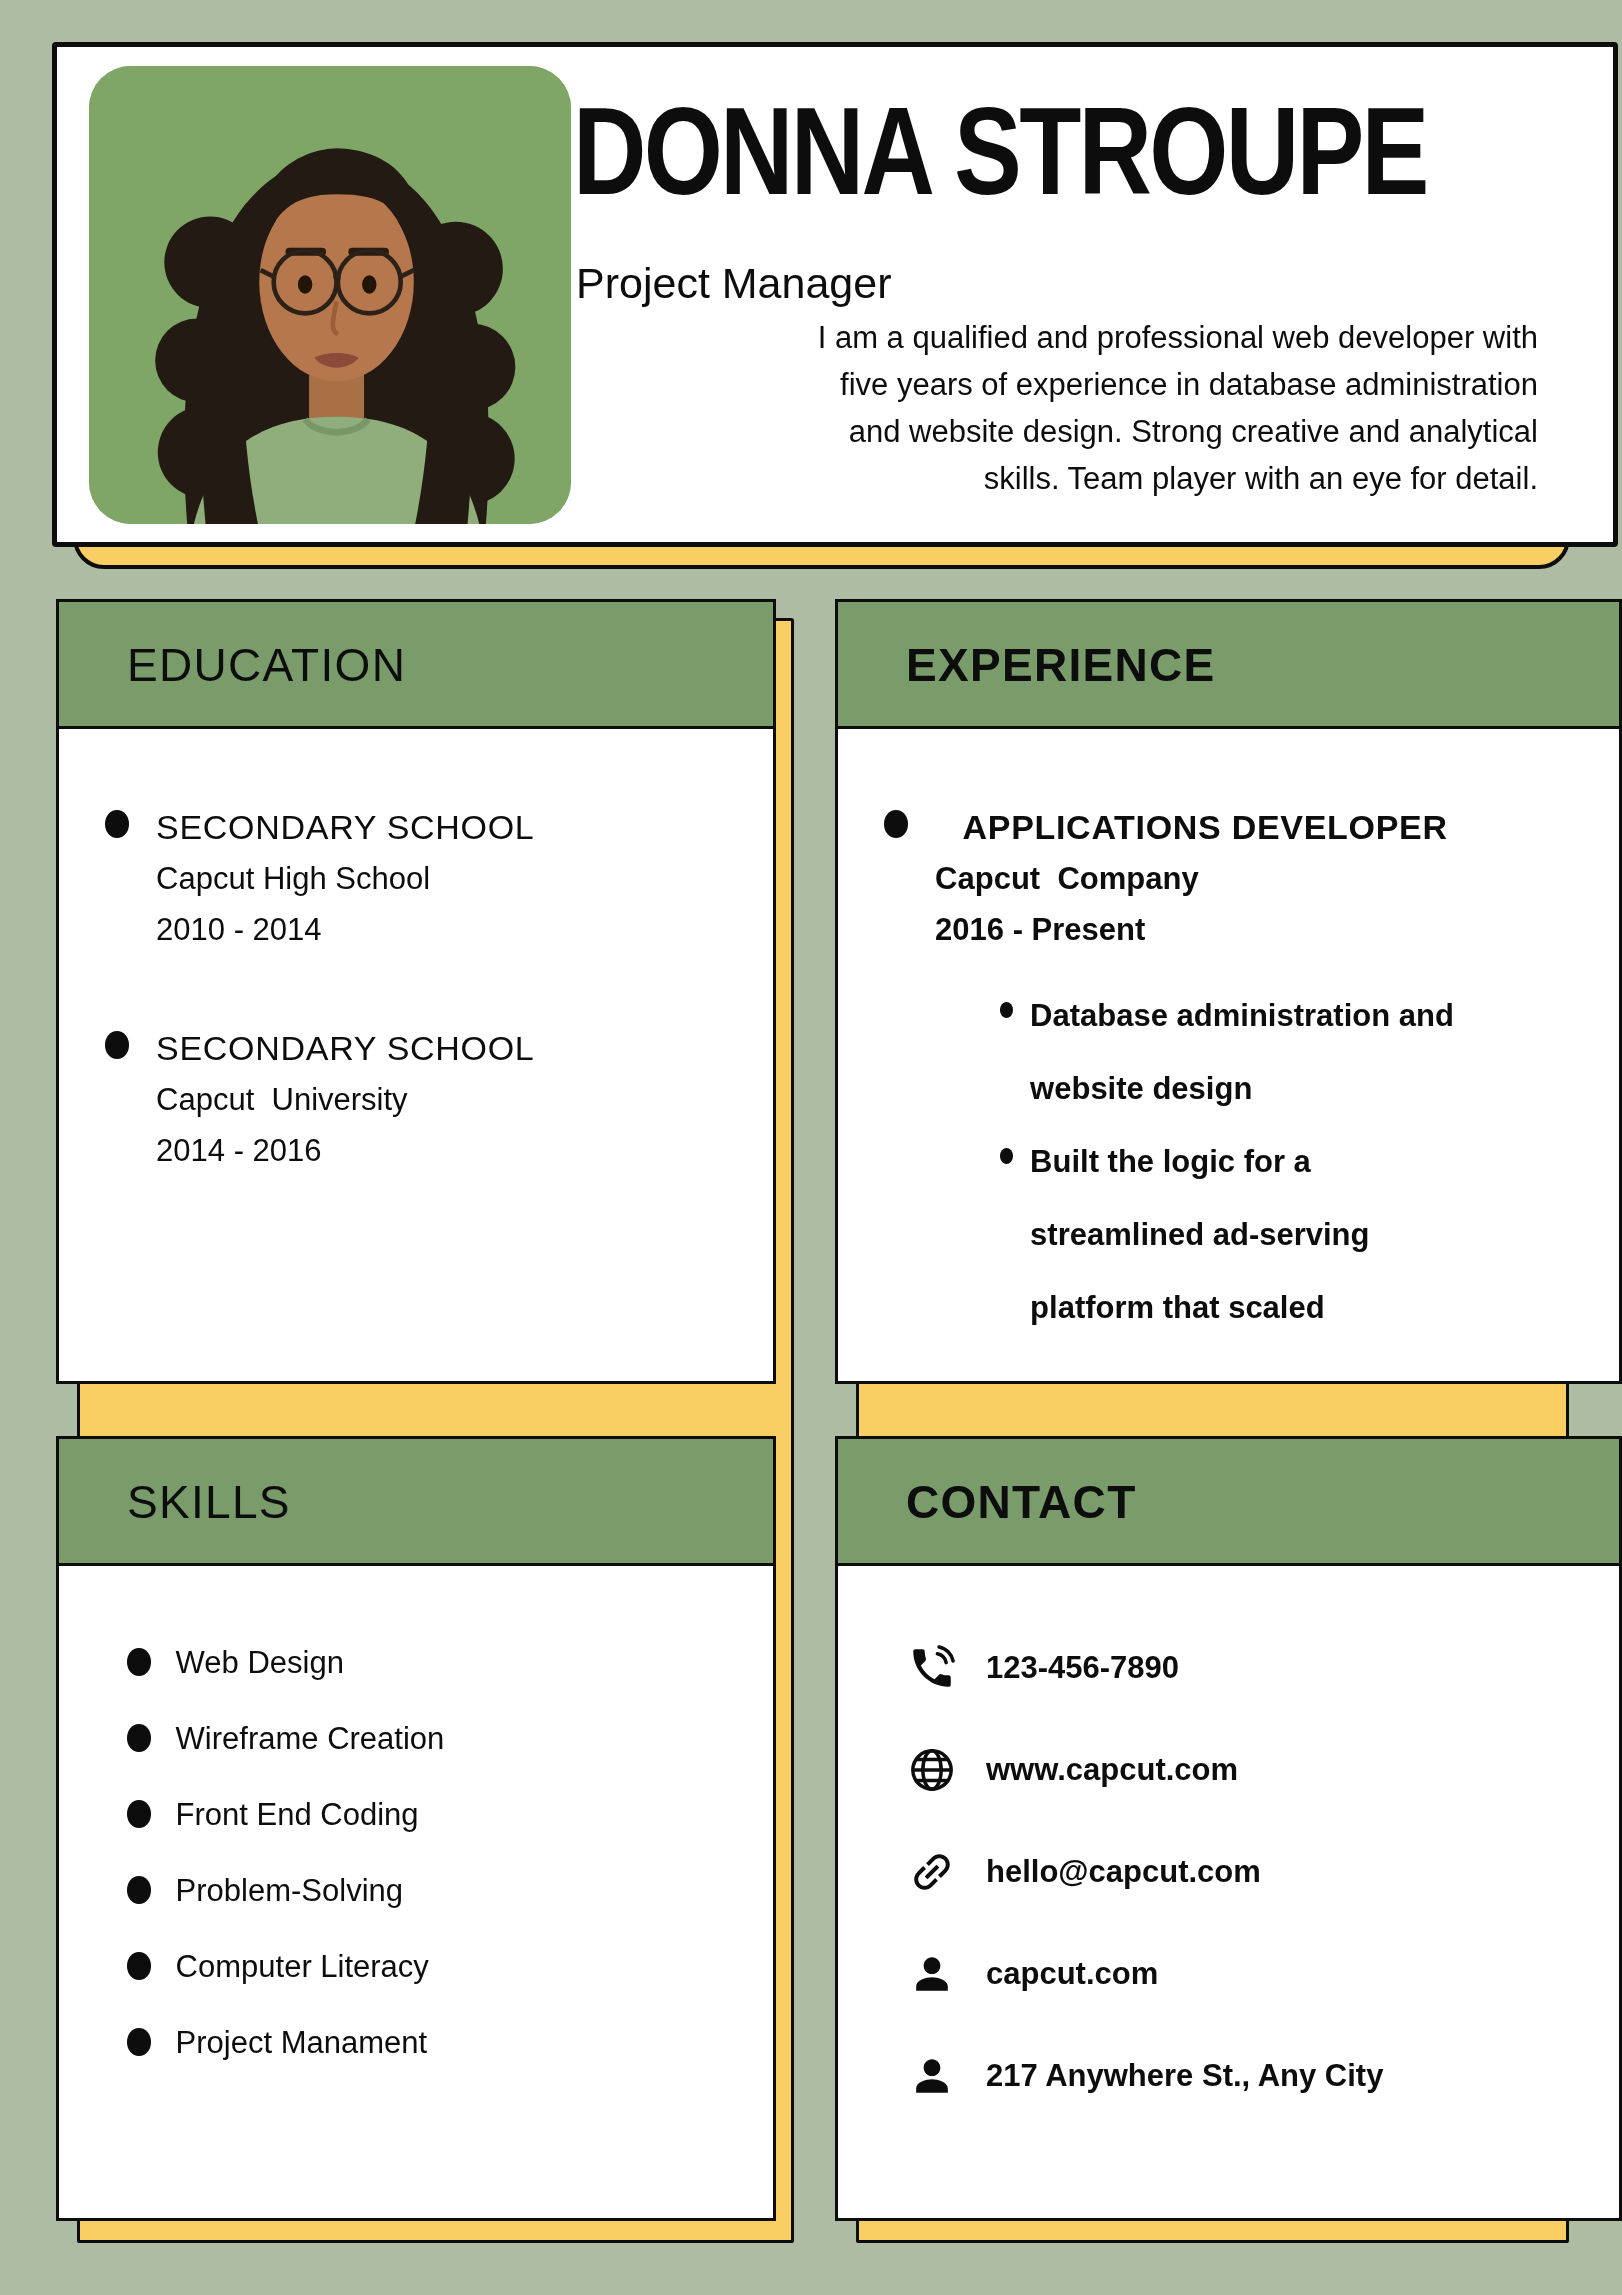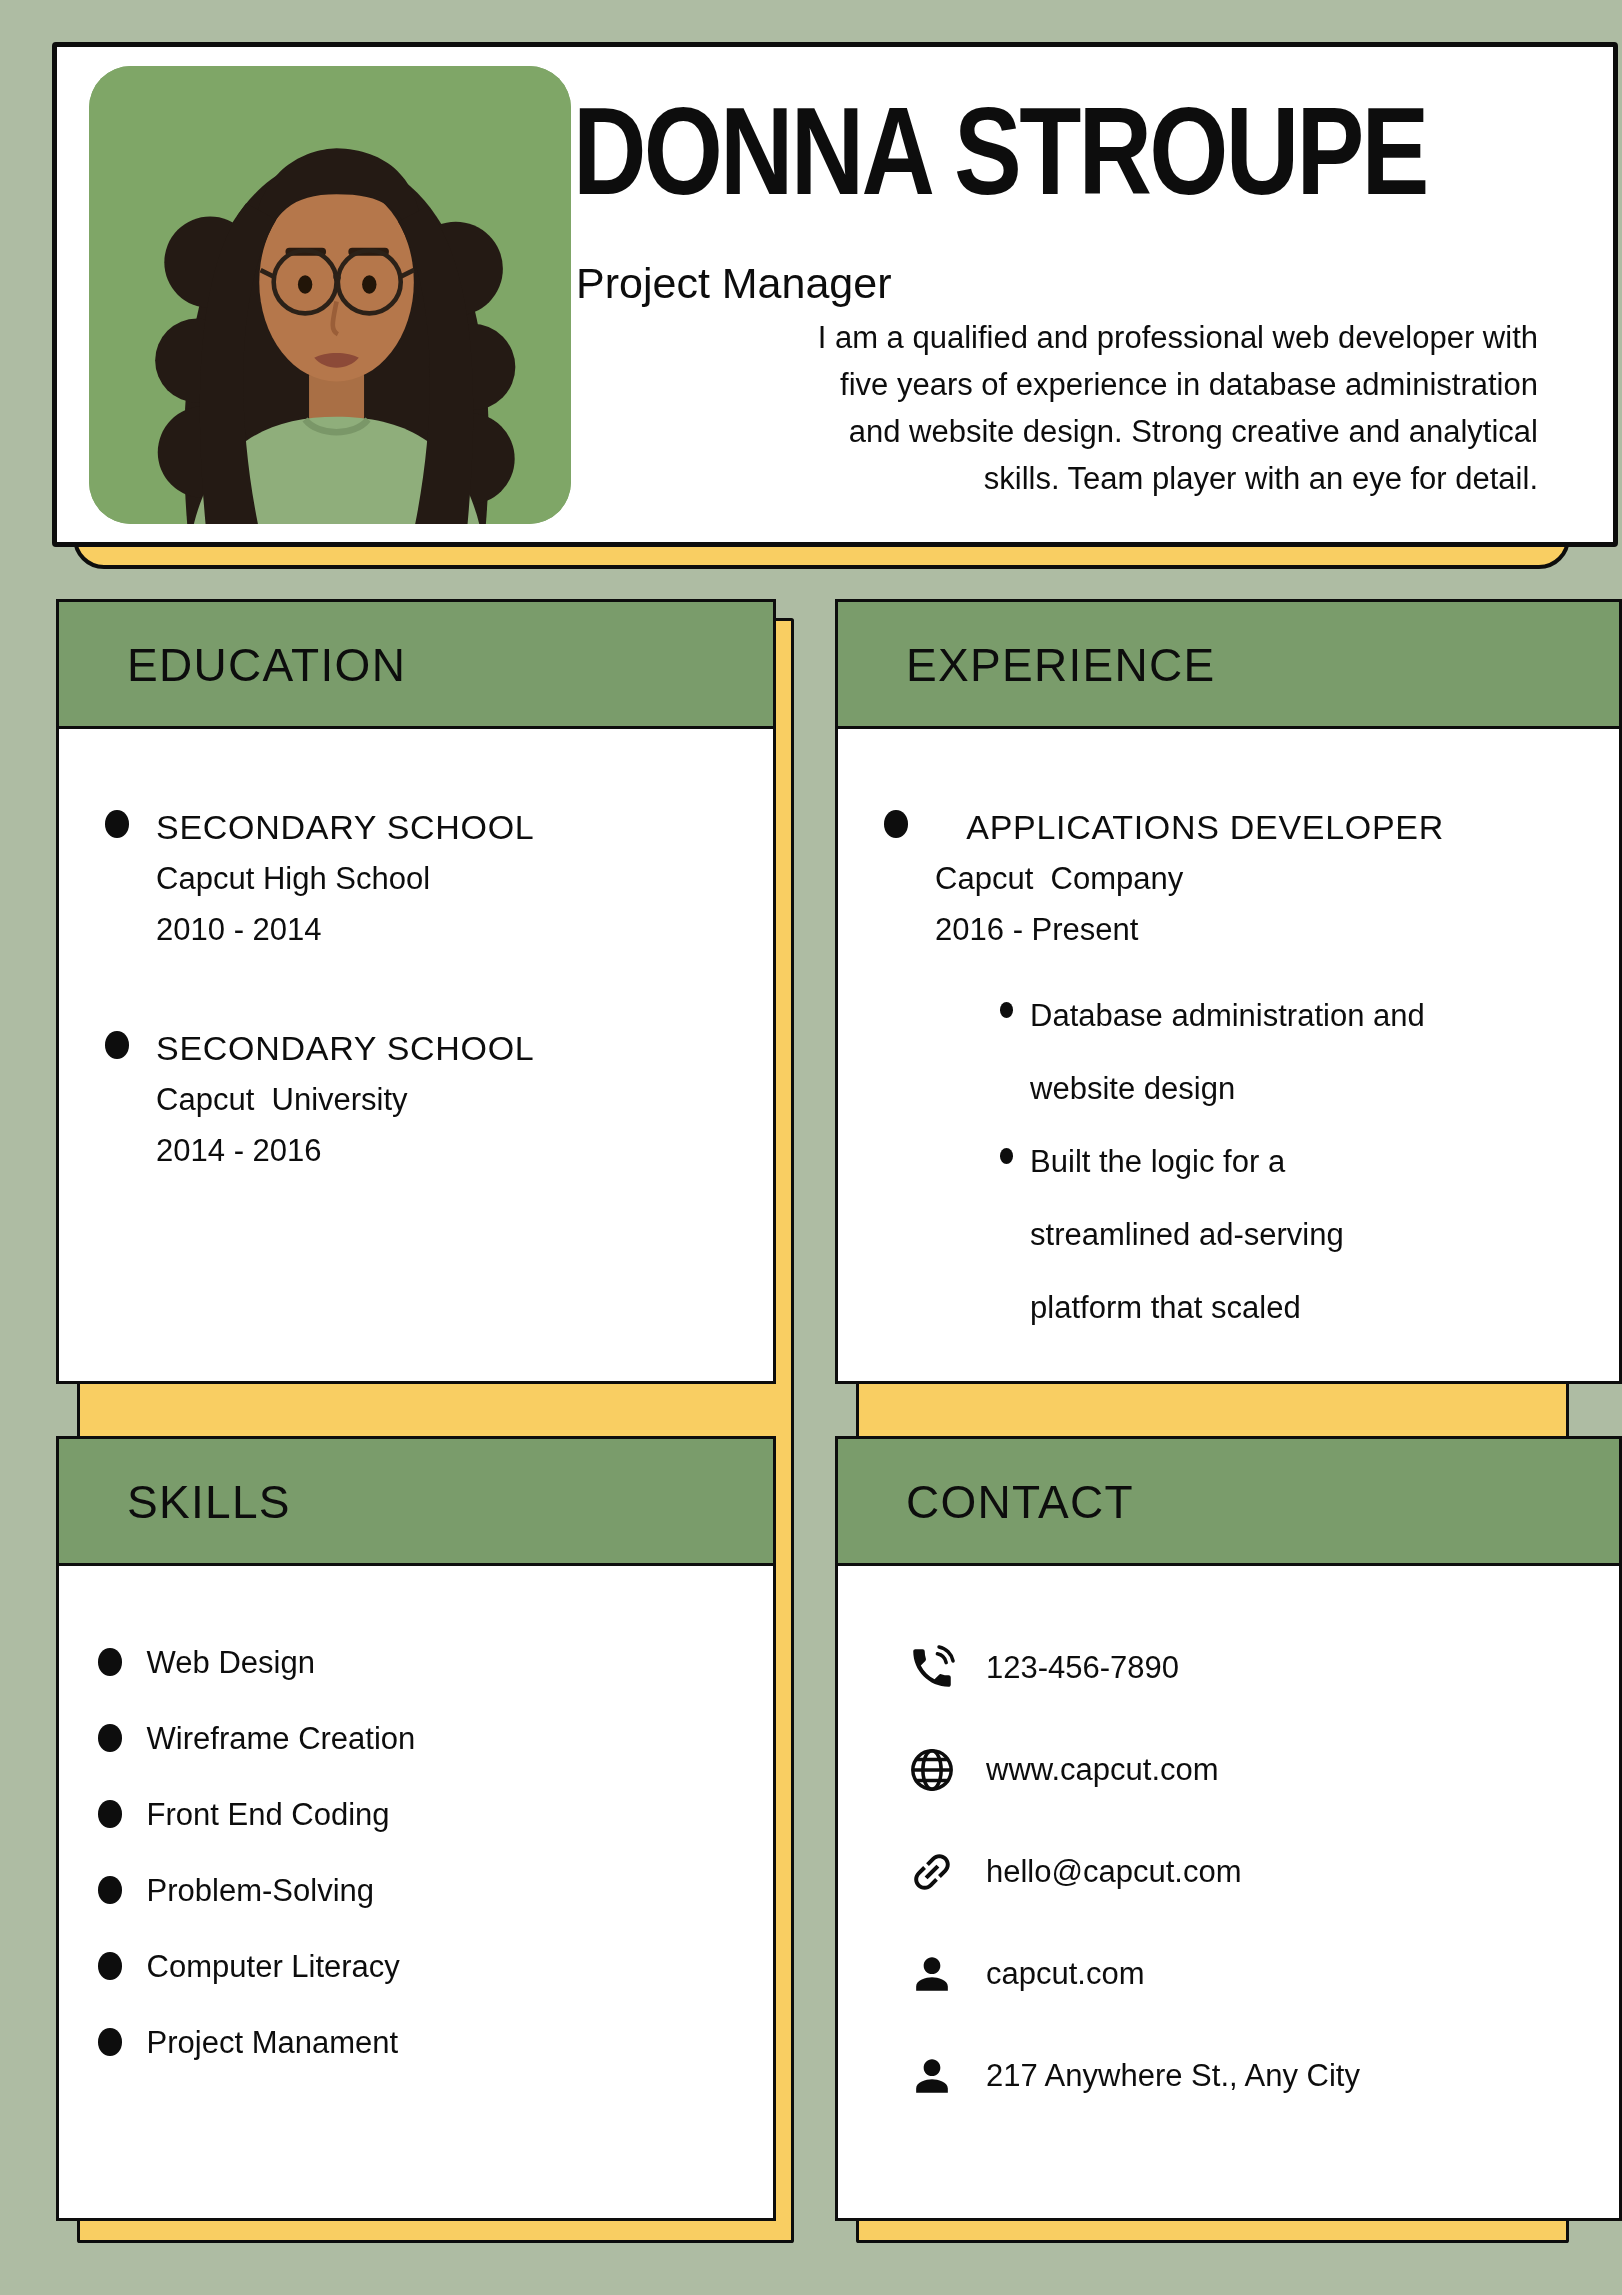--- a/index.html
+++ b/index.html
@@ -53,21 +53,21 @@
   .col-shadow{
     position:absolute;background:var(--yellow);
     border:3.9px solid var(--ink);border-radius:2.6px;z-index:1;
   }
   .col-shadow.left{left:77px;top:618px;width:717px;height:1625px;}
   .col-shadow.right{left:856px;top:618px;width:713px;height:1625px;}
 
   
   .panel{position:absolute;z-index:2;}
   .panel.col-left{left:56px;width:720px;}
-  .panel.col-right{left:835px;width:787px;}
+  .panel.col-right{left:835px;width:787px;font-weight:bold;}
   .panel.row-top{top:599px;}
   .panel.row-bottom{top:1436px;}
   .panel-head{
     height:131px;background:var(--green);border:3.9px solid var(--ink);
     display:flex;align-items:center;padding-left:68px;
   }
   .panel-head span{font-size:46px;letter-spacing:1.3px;}
   .panel-body{
     margin-top:-3.9px;background:var(--card);border:3.9px solid var(--ink);
     height:658px;overflow:hidden;
@@ -84,21 +84,21 @@
   .entries{padding:73px 26px 0 46px;}
   .entry{display:flex;gap:27.5px;margin-bottom:68px;}
   .entry-line{font-size:31px;line-height:51px;white-space:pre-wrap;}
   .entry-line.caps{font-size:34px;letter-spacing:0.7px;text-align:center;}
 
   .sub-list{margin:23.6px 0 0 65px;}
   .sub-item{display:flex;gap:17px;}
   .sub-text{font-size:31px;line-height:73px;white-space:pre-line;width:445px;}
 
   
-  .skills-list{padding:77px 37px 0 39px;}
+  .skills-list{padding:77px 37px 0 39px;margin-left:29px;}
   .skill-row{display:flex;gap:25px;align-items:flex-start;margin-bottom:37px;}
   .skill-row .dot{margin-top:5.2px;}
   .skill-label{font-size:31px;line-height:39px;}
 
   
   .contact-list{padding:77px 26px 0 69px;}
   .contact-row{display:flex;align-items:center;gap:29px;margin-bottom:52px;}
   .contact-icon{flex:0 0 auto;width:50px;height:50px;}
   .contact-icon svg{display:block;width:100%;height:100%;}
   .contact-value{font-size:31px;}

